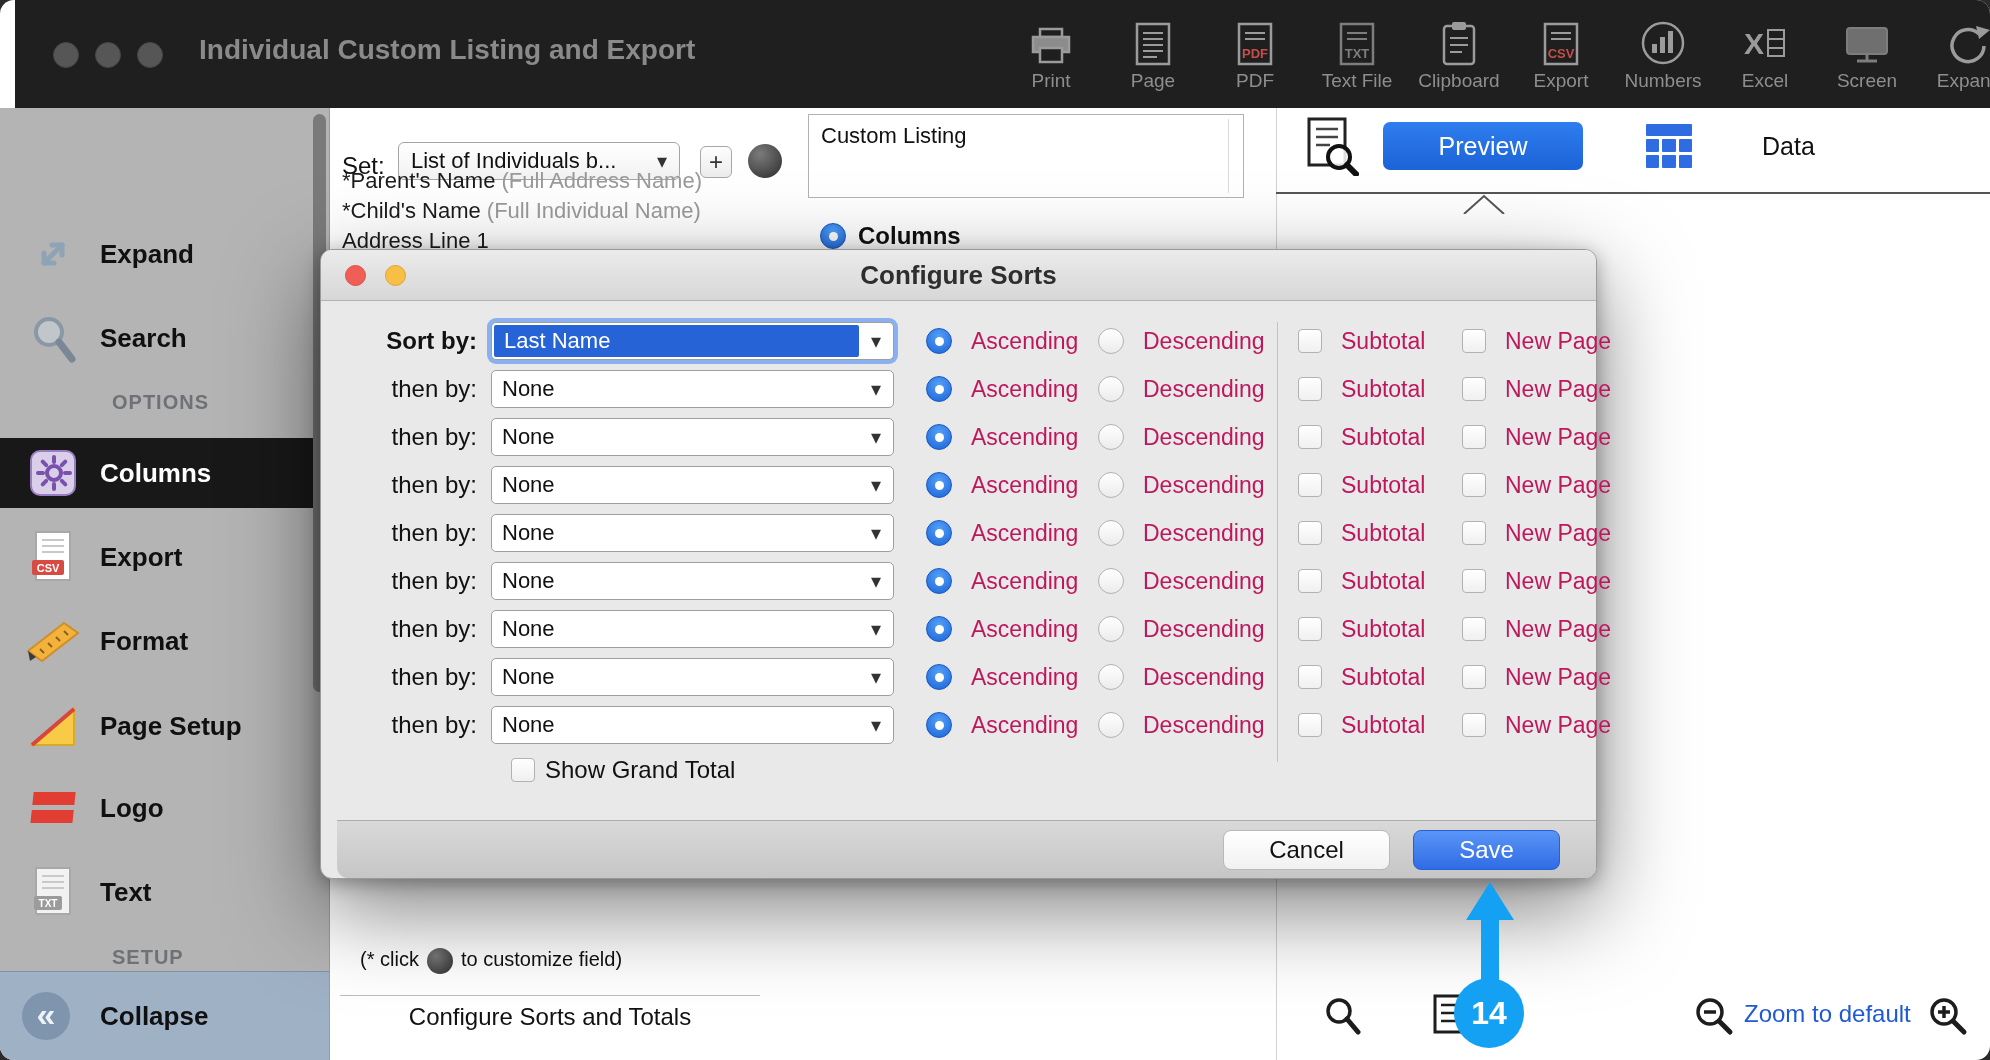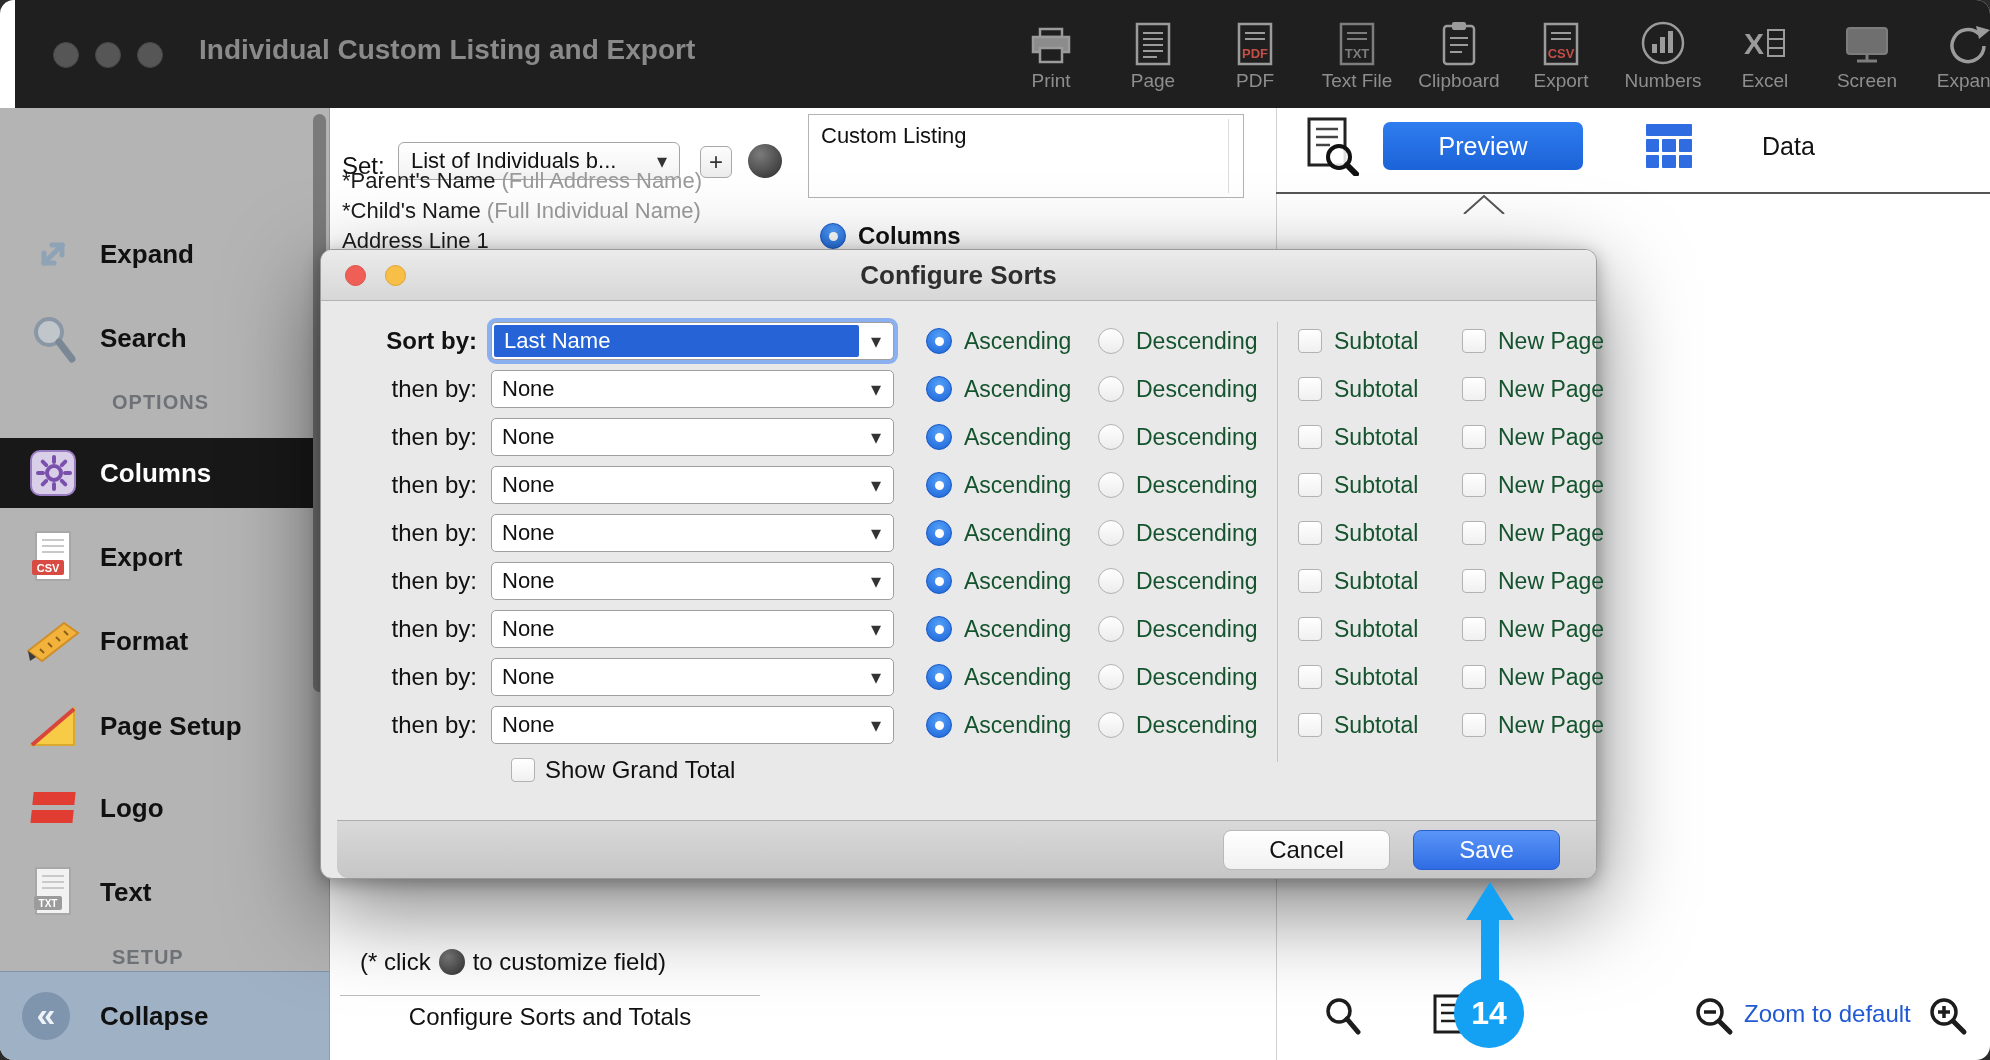--- a/index.html
+++ b/index.html
@@ -49,21 +49,21 @@
   .columns-radio-row{position:absolute;left:820px;top:222px;display:flex;align-items:center;gap:12px;font-size:24px;font-weight:bold;color:#111;}
   .preview-btn{position:absolute;left:1383px;top:122px;width:200px;height:48px;border-radius:7px;background:linear-gradient(#2f7df0,#1b63d8);
                color:#fff;font-size:25px;display:flex;align-items:center;justify-content:center;}
   .data-label{position:absolute;left:1762px;top:132px;font-size:25px;color:#111;}
   .tab-line{position:absolute;left:1276px;top:192px;width:714px;height:2px;background:#555;}
   .tab-notch{position:absolute;left:1462px;top:194px;}
   .doc-search{position:absolute;left:1303px;top:116px;}
   .grid-icon{position:absolute;left:1646px;top:124px;width:46px;height:44px;display:grid;grid-template-columns:repeat(3,1fr);grid-template-rows:12px 1fr 1fr;gap:3px;}
   .grid-icon span{background:#2f6ce2;border-radius:1px;}
   .grid-icon span.hdr{grid-column:1 / span 3;}
-  .footer-note{position:absolute;left:360px;top:948px;display:flex;align-items:center;gap:8px;font-size:24px;color:#111;}
+  .footer-note{position:absolute;left:360px;top:948px;display:flex;align-items:flex-start;gap:8px;font-size:20px;color:#111;}
   .note-icon{width:26px;height:26px;border-radius:50%;background:radial-gradient(circle at 35% 30%,#7b7b7b,#2c2c2c);}
   .configure-bar{position:absolute;left:340px;top:995px;width:420px;height:42px;border-top:1px solid #bdbdbd;background:#fff;
                  font-size:24px;color:#111;display:flex;align-items:center;justify-content:center;}
   .foot-icon{position:absolute;}
   .zoom-link{position:absolute;left:1744px;top:1000px;font-size:24px;color:#2059d4;}
   
   .dlg{position:absolute;left:320px;top:249px;width:1277px;height:630px;border-radius:12px;background:#e9e9e9;
        border:1px solid #9a9a9a;box-shadow:0 30px 90px rgba(0,0,0,.5),0 4px 18px rgba(0,0,0,.3);box-sizing:border-box;}
   .dlg-titlebar{position:absolute;left:0;top:0;right:0;height:50px;border-radius:11px 11px 0 0;
                 background:linear-gradient(#ebebeb,#d7d7d7);border-bottom:1px solid #b3b3b3;}
@@ -73,21 +73,21 @@
   .dlg-light.yellow{left:64px;background:#f7bf46;border:1px solid #e0a32e;}
   .dlg-rows{position:absolute;left:0;top:50px;right:0;padding-top:22px;}
   .dlg-row{height:38px;margin-bottom:10px;display:flex;align-items:center;}
   .dlg-label{width:170px;text-align:right;padding-right:14px;font-size:24px;color:#111;box-sizing:border-box;flex:0 0 auto;}
   .dlg-row:first-child .dlg-label{font-weight:bold;text-align:right;}
   .dlg-select{width:403px;height:38px;background:#fff;border:1px solid #9f9f9f;border-radius:5px;display:flex;align-items:stretch;box-sizing:border-box;flex:0 0 auto;}
   .dlg-select .sel-text{flex:1;font-size:22px;color:#111;padding-left:10px;display:flex;align-items:center;}
   .dlg-select .sel-arrow{display:flex;align-items:center;justify-content:center;}
   .dlg-select.hl{box-shadow:0 0 0 4px rgba(62,130,246,.55);}
   .dlg-select.hl .sel-text{background:#2563d6;color:#fff;margin:2px 0 2px 2px;border-radius:2px;}
-  .grp{display:flex;align-items:center;gap:12px;font-size:23px;color:#14532d;flex:0 0 auto;}
+  .grp{display:flex;align-items:center;gap:19px;font-size:23px;color:#be185d;flex:0 0 auto;}
   .grp-asc{margin-left:32px;min-width:172px;}
   .grp-desc{min-width:176px;}
   .grp-sub{margin-left:24px;min-width:152px;}
   .grp-np{margin-left:12px;}
   .checkbox{width:24px;height:24px;border-radius:4px;background:linear-gradient(#ffffff,#f0f0f0);border:1px solid #b2b2b2;box-sizing:border-box;flex:0 0 auto;}
   .dlg-divider{position:absolute;left:956px;top:72px;width:1px;height:440px;background:#c3c3c3;}
   .grand-row{margin-left:190px;margin-top:12px;display:flex;align-items:center;gap:10px;font-size:24px;color:#111;}
   .dlg-footer{position:absolute;left:0;right:0;bottom:0;height:57px;background:linear-gradient(#d9d9d9,#c6c6c6);
               border-top:1px solid #adadad;border-radius:0 0 11px 11px;margin-left:16px;}
   .btn{position:absolute;top:9px;height:40px;border-radius:8px;font-size:24px;display:flex;align-items:center;justify-content:center;box-sizing:border-box;}

